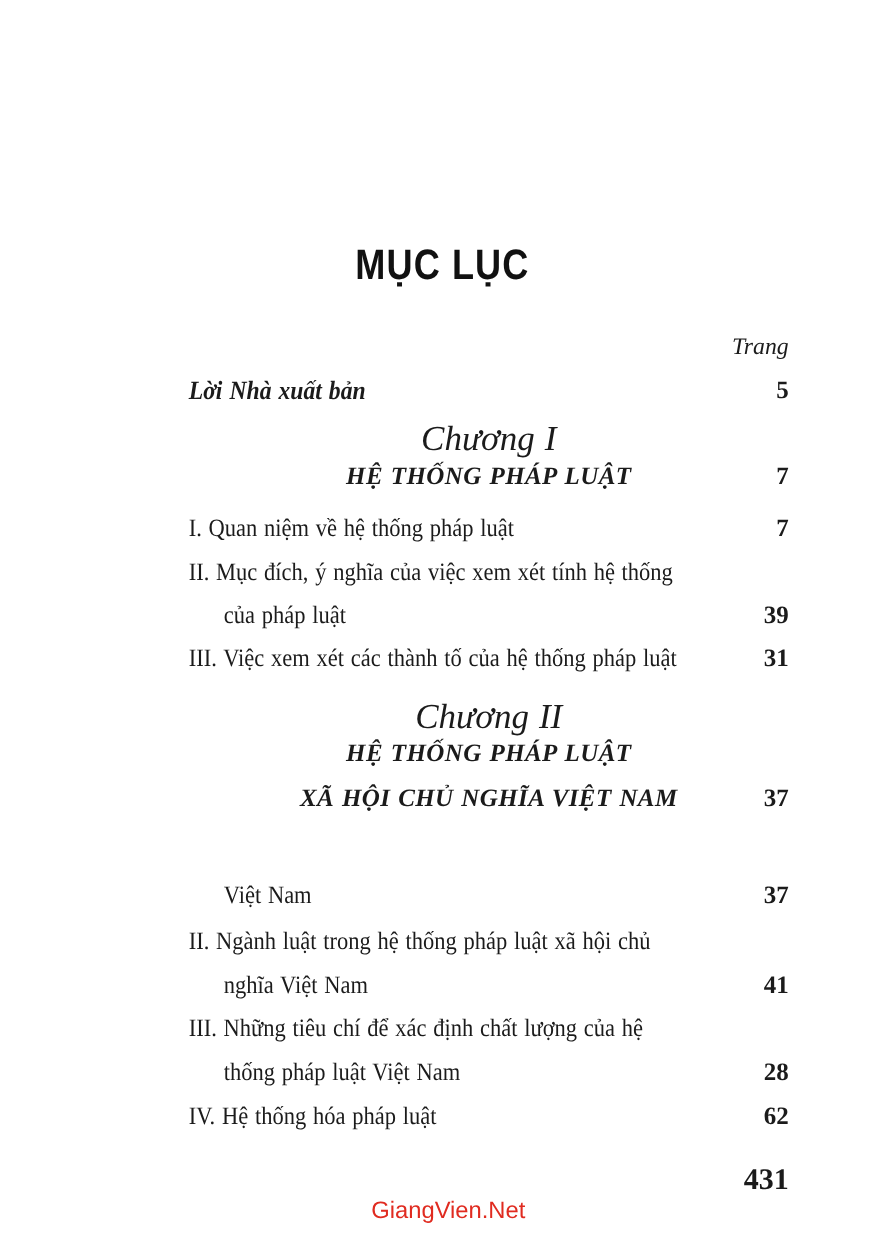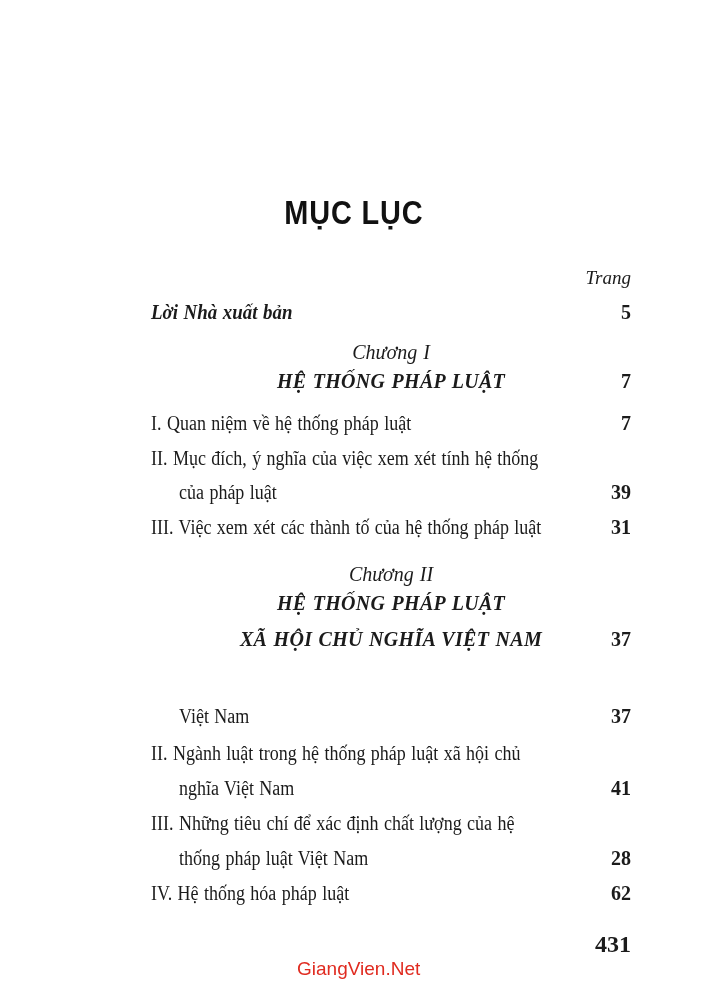--- a/index.html
+++ b/index.html
@@ -47,21 +47,21 @@
     right: 0;
     top: 0;
     font-weight: bold;
     font-size: 20px;
   }
   .indent { padding-left: 28px; }
   .center { text-align: center; }
   .center .label { transform: none; }
   .trang { font-style: italic; font-size: 19px; text-align: right; }
   .front-label { font-weight: bold; font-style: italic; font-size: 21px; }
-  .kicker { font-style: italic; font-size: 20px; }
+  .kicker { font-style: italic; font-size: 28px; }
   .chapter-title { font-weight: bold; font-size: 20px; letter-spacing: 0.3px; font-style: italic; }
   .folio { text-align: right; font-weight: bold; font-size: 24px; }
   .watermark {
     position: absolute;
     top: 946px;
     left: 297px;
     font-family: "Liberation Sans", sans-serif;
     font-size: 19px;
     color: #e02b20;
     margin-top: 12px;

